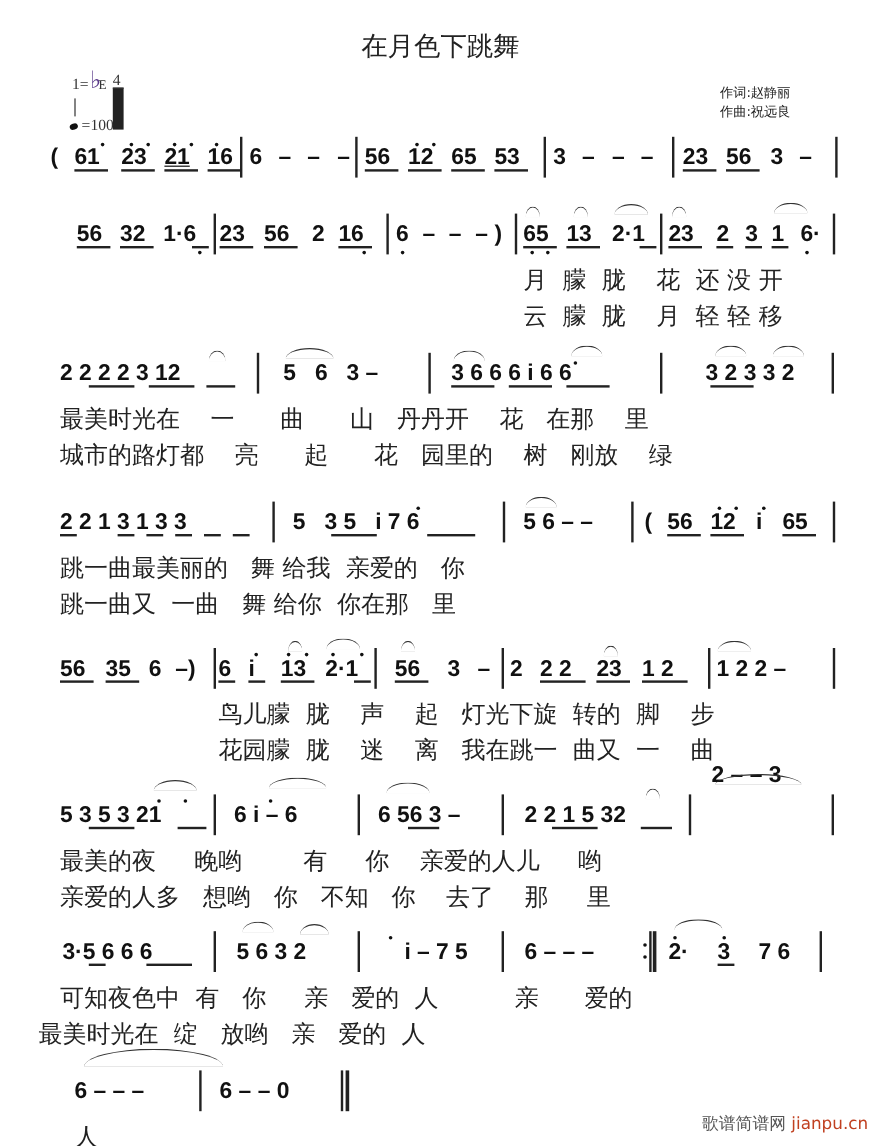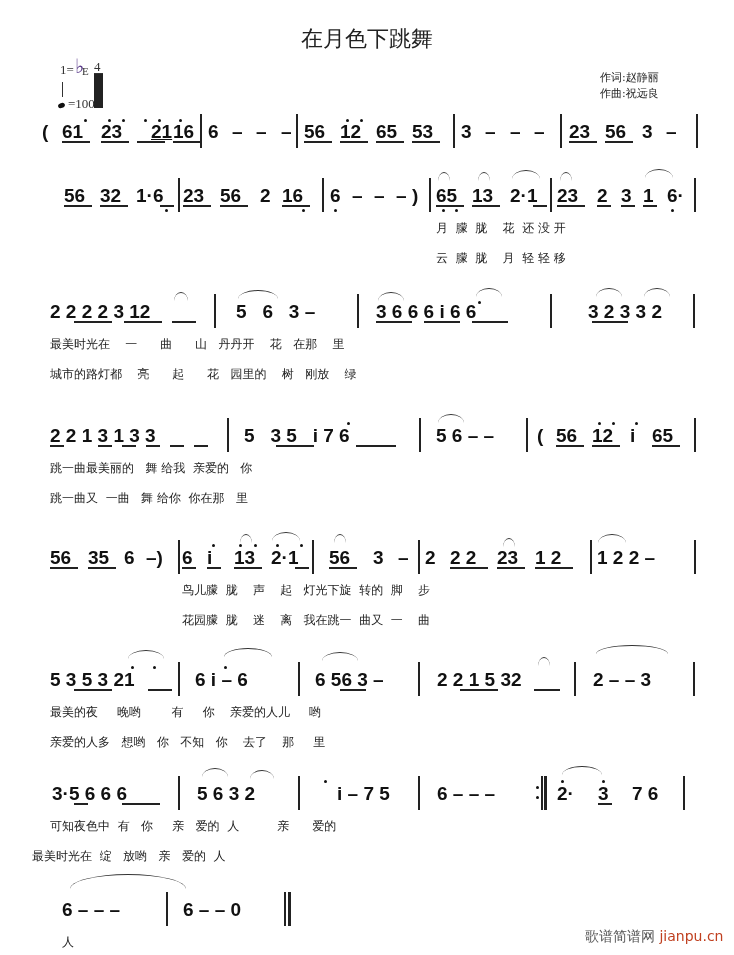--- a/index.html
+++ b/index.html
@@ -11,21 +11,21 @@
   .key .frac .bar { border-top:1px solid #333; width:9px; }
   .tempo { position:absolute; left:58px; top:96px; font-family:"Liberation Serif", serif; font-size:13px; color:#333; }
   .tempo .stem { position:absolute; left:4px; top:-14px; width:1px; height:15px; background:#333; }
   .tempo .head { display:inline-block; width:7px; height:5px; border-radius:50%; background:#111; margin-right:3px; transform:rotate(-20deg); }
   .credits { position:absolute; left:600px; top:70px; font-family:"DejaVu Sans", sans-serif; font-size:11px; line-height:16px; color:#222; }
   .n { position:absolute; font-family:"Liberation Sans", sans-serif; font-weight:bold; font-size:19px; line-height:20px; color:#111; white-space:pre; }
   .bar { position:absolute; width:1.5px; height:34px; background:#222; }
   .ul { position:absolute; height:1.5px; background:#222; }
   .arc { position:absolute; border-top:1.3px solid #333; border-radius:50% 50% 0 0 / 100% 100% 0 0; height:8px; }
   .dot { position:absolute; width:3px; height:3px; border-radius:50%; background:#111; }
-  .lyr { position:absolute; font-family:"DejaVu Sans", sans-serif; font-size:12px; color:#222; white-space:pre; letter-spacing:0px; }
+  .lyr { position:absolute; font-family:"DejaVu Sans", sans-serif; font-size:20px; color:#222; white-space:pre; letter-spacing:0px; }
   .wm { position:absolute; left:585px; top:928px; font-family:"DejaVu Sans", sans-serif; font-size:14px; color:#555; }
   .wm span { color:#c04020; }
 </style>
 </head>
 <body>
 
 <div id="page">
   <div class="title">在月色下跳舞</div>
 
   <div class="key">
@@ -46,21 +46,21 @@
 
   <div class="credits">
     <div>作词:赵静丽</div>
     <div>作曲:祝远良</div>
   </div>
 
   <div id="systems">
       <div class="n" style="left: 42px; top: 122px;">(</div>
       <div class="n" style="left: 62px; top: 122px;">61</div>
       <div class="n" style="left: 101px; top: 122px;">23</div>
-      <div class="n" style="left: 151px; top: 122px; text-decoration: underline;">21</div>
+      <div class="n" style="left: 137px; top: 122px; text-decoration: underline;">21</div>
       <div class="n" style="left: 173px; top: 122px;">16</div>
       <div class="n" style="left: 208px; top: 122px;">6</div>
       <div class="n" style="left: 232px; top: 122px;">–</div>
       <div class="n" style="left: 256px; top: 122px;">–</div>
       <div class="n" style="left: 281px; top: 122px;">–</div>
       <div class="n" style="left: 304px; top: 122px;">56</div>
       <div class="n" style="left: 340px; top: 122px;">12</div>
       <div class="n" style="left: 376px; top: 122px;">65</div>
       <div class="n" style="left: 412px; top: 122px;">53</div>
       <div class="n" style="left: 461px; top: 122px;">3</div>
@@ -147,21 +147,21 @@
       <div class="bar" style="left: 312px; top: 540px;"></div>
       <div class="bar" style="left: 418px; top: 540px;"></div>
       <div class="bar" style="left: 590px; top: 540px;"></div>
       <div class="bar" style="left: 694px; top: 540px;"></div>
       <div class="lyr" style="left: 182px; top: 582px;">鸟儿朦  胧    声    起   灯光下旋  转的  脚    步</div>
       <div class="lyr" style="left: 182px; top: 612px;">花园朦  胧    迷    离   我在跳一  曲又  一    曲</div>
       <div class="n" style="left: 50px; top: 670px;">5 3 5 3 21</div>
       <div class="n" style="left: 195px; top: 670px;">6 i – 6</div>
       <div class="n" style="left: 315px; top: 670px;">6 56 3 –</div>
       <div class="n" style="left: 437px; top: 670px;">2 2 1 5 32</div>
-      <div class="n" style="left: 593px; top: 670px;">2 – – 3</div>
+      <div class="n" style="left: 593px; top: 637px;">2 – – 3</div>
       <div class="bar" style="left: 178px; top: 662px;"></div>
       <div class="bar" style="left: 298px; top: 662px;"></div>
       <div class="bar" style="left: 418px; top: 662px;"></div>
       <div class="bar" style="left: 574px; top: 662px;"></div>
       <div class="bar" style="left: 693px; top: 662px;"></div>
       <div class="lyr" style="left: 50px; top: 704px;">最美的夜     晚哟        有     你    亲爱的人儿     哟</div>
       <div class="lyr" style="left: 50px; top: 734px;">亲爱的人多   想哟   你   不知   你    去了    那     里</div>
       <div class="n" style="left: 52px; top: 784px;">3·5 6 6 6</div>
       <div class="n" style="left: 197px; top: 784px;">5 6 3 2</div>
       <div class="n" style="left: 317px; top: 784px; margin-left: 20px;">i – 7 5</div>

